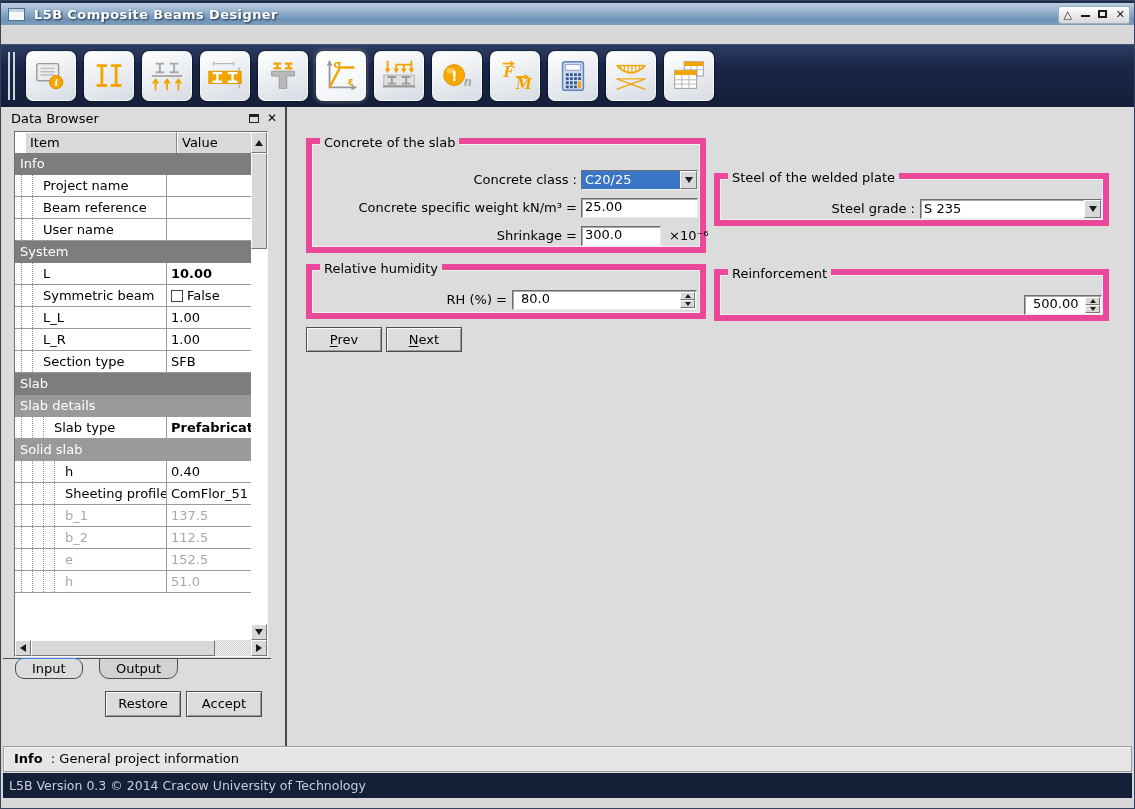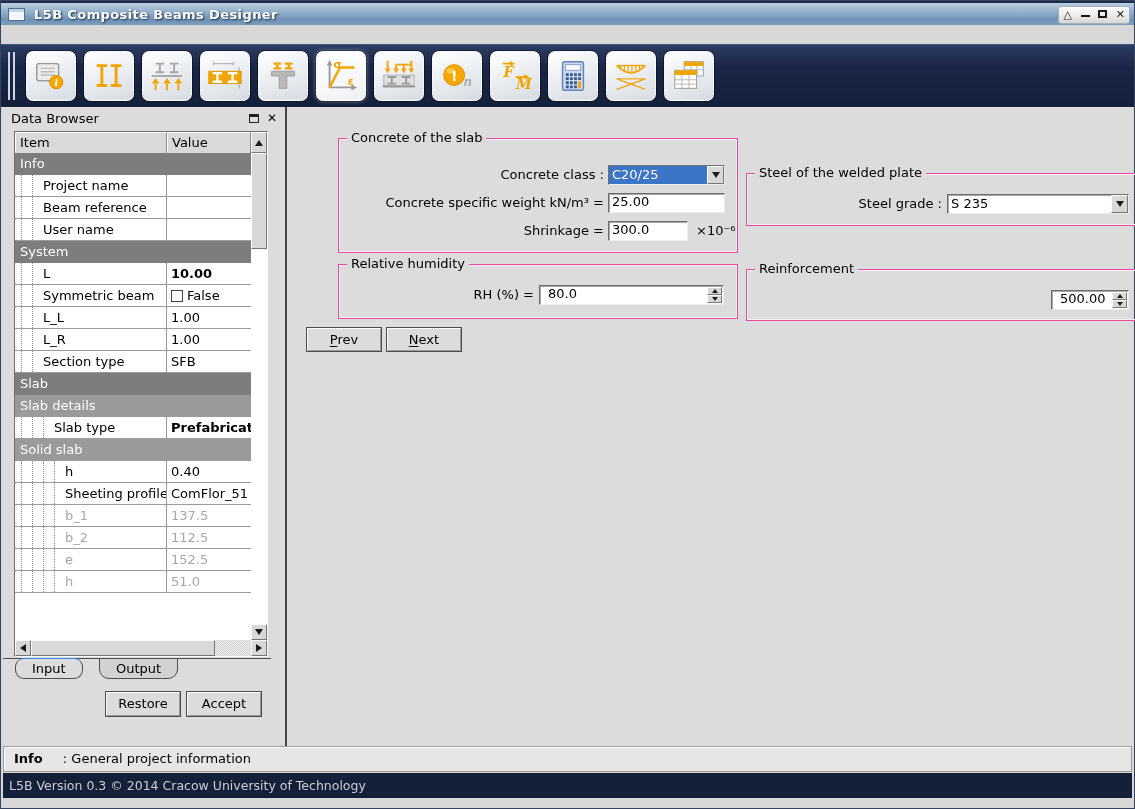--- a/index.html
+++ b/index.html
@@ -48,21 +48,21 @@
   .dock { position:absolute; left:0; top:0; bottom:0; width:282px; }
   .dock-title { position:absolute; top:2px; left:0; right:0; height:20px; }
   .dock-title-label { position:absolute; left:8px; top:2px; }
   .dock-float { position:absolute; right:26px; top:5px; width:10px; height:9px;
     border:1px solid #222; box-shadow:inset 0 2px 0 #222; background:#dcdcdc; }
   .dock-close { position:absolute; right:8px; top:2px; font-size:12px; font-weight:bold; }
 
   
   .tableframe { position:absolute; left:11px; top:24px; width:254px; height:526px; background:#fff;
     border:1px solid; border-color:#6e6e6e #fafafa #fafafa #6e6e6e; overflow:hidden; }
-  .thead { display:flex; height:33px; }
+  .thead { display:flex; height:33px;padding-left:10px; }
   .hcell { background:#d9d9d9; border:1px solid; border-color:#fdfdfd #8b8b8b #8b8b8b #fdfdfd;
     padding:0 4px; line-height:19px; }
   .hcell.item { width:152px; } .hcell.value { width:84px; }
   .rows { position:absolute; top:21px; left:0; width:236px; height:473px; overflow:hidden; }
   .trow { display:flex; height:22px; }
   .cell { overflow:hidden; white-space:nowrap; }
   .item-cell { width:152px; border-right:1px solid #9b9b9b; border-bottom:1px solid #9b9b9b;
     background:#fff; display:flex; align-items:center; padding-left:6px; }
   .value-cell { width:84px; border-bottom:1px solid #9b9b9b; background:#fff;
     display:flex; align-items:center; padding-left:4px; }
@@ -105,22 +105,22 @@
   
   .pbtn { background:#dcdcdc; border:1px solid #4d4d4d;
     box-shadow:inset 1px 1px 0 #fdfdfd, inset -1px -1px 0 #9a9a9a;
     text-align:center; cursor:default; }
   .pbtn u { text-underline-offset:2px; }
   .btn-restore { position:absolute; left:102px; top:584px; width:76px; height:26px; line-height:24px; }
   .btn-accept  { position:absolute; left:183px; top:584px; width:76px; height:26px; line-height:24px;text-align:center; }
 
   
   .form { position:absolute; left:284px; top:0; right:0; bottom:0; }
-  .group { position:absolute; border:1px solid #ec4899;
-    box-shadow:inset 1px 1px 0 #f2f2f2, inset -1px -1px 0 #f2f2f2;margin-left:32px; }
+  .group { position:absolute; border:6px solid #ec4899;
+    box-shadow:inset 1px 1px 0 #f2f2f2, inset -1px -1px 0 #f2f2f2; }
   .legend { position:absolute; top:-9px; left:8px; background:#dcdcdc; padding:0 4px; }
   .g-concrete { left:19px; top:31px;  width:400px; height:115px; }
   .g-humidity { left:19px; top:157px; width:400px; height:55px; }
   .g-steel    { left:427px; top:66px; width:395px; height:53px; }
   .g-reinf    { left:427px; top:162px; width:395px; height:52px; }
   .flabel { position:absolute; text-align:right; line-height:20px; }
   .field { position:absolute; height:20px; background:#fff; border:1px solid;
     border-color:#6e6e6e #ececec #ececec #6e6e6e; box-shadow:inset 1px 1px 0 #a8a8a8;
     display:flex; align-items:flex-start; padding-left:3px; }
   .combo { padding-left:0; }
@@ -599,16 +599,16 @@
         </div>
       </div>
 
       <div class="pbtn btn-prev"><u>P</u><span>rev</span></div>
       <div class="pbtn btn-next"><u>N</u><span>ext</span></div>
     </div>
   </div>
 
   <div class="infobar">
     <b>Info</b>
-    <span style="margin-left:16px">: General project information</span>
+    <span style="margin-left:4px">: General project information</span>
   </div>
   <div class="footer">L5B Version 0.3 © 2014 Cracow University of Technology</div>
 </div>
 
 </body></html>

